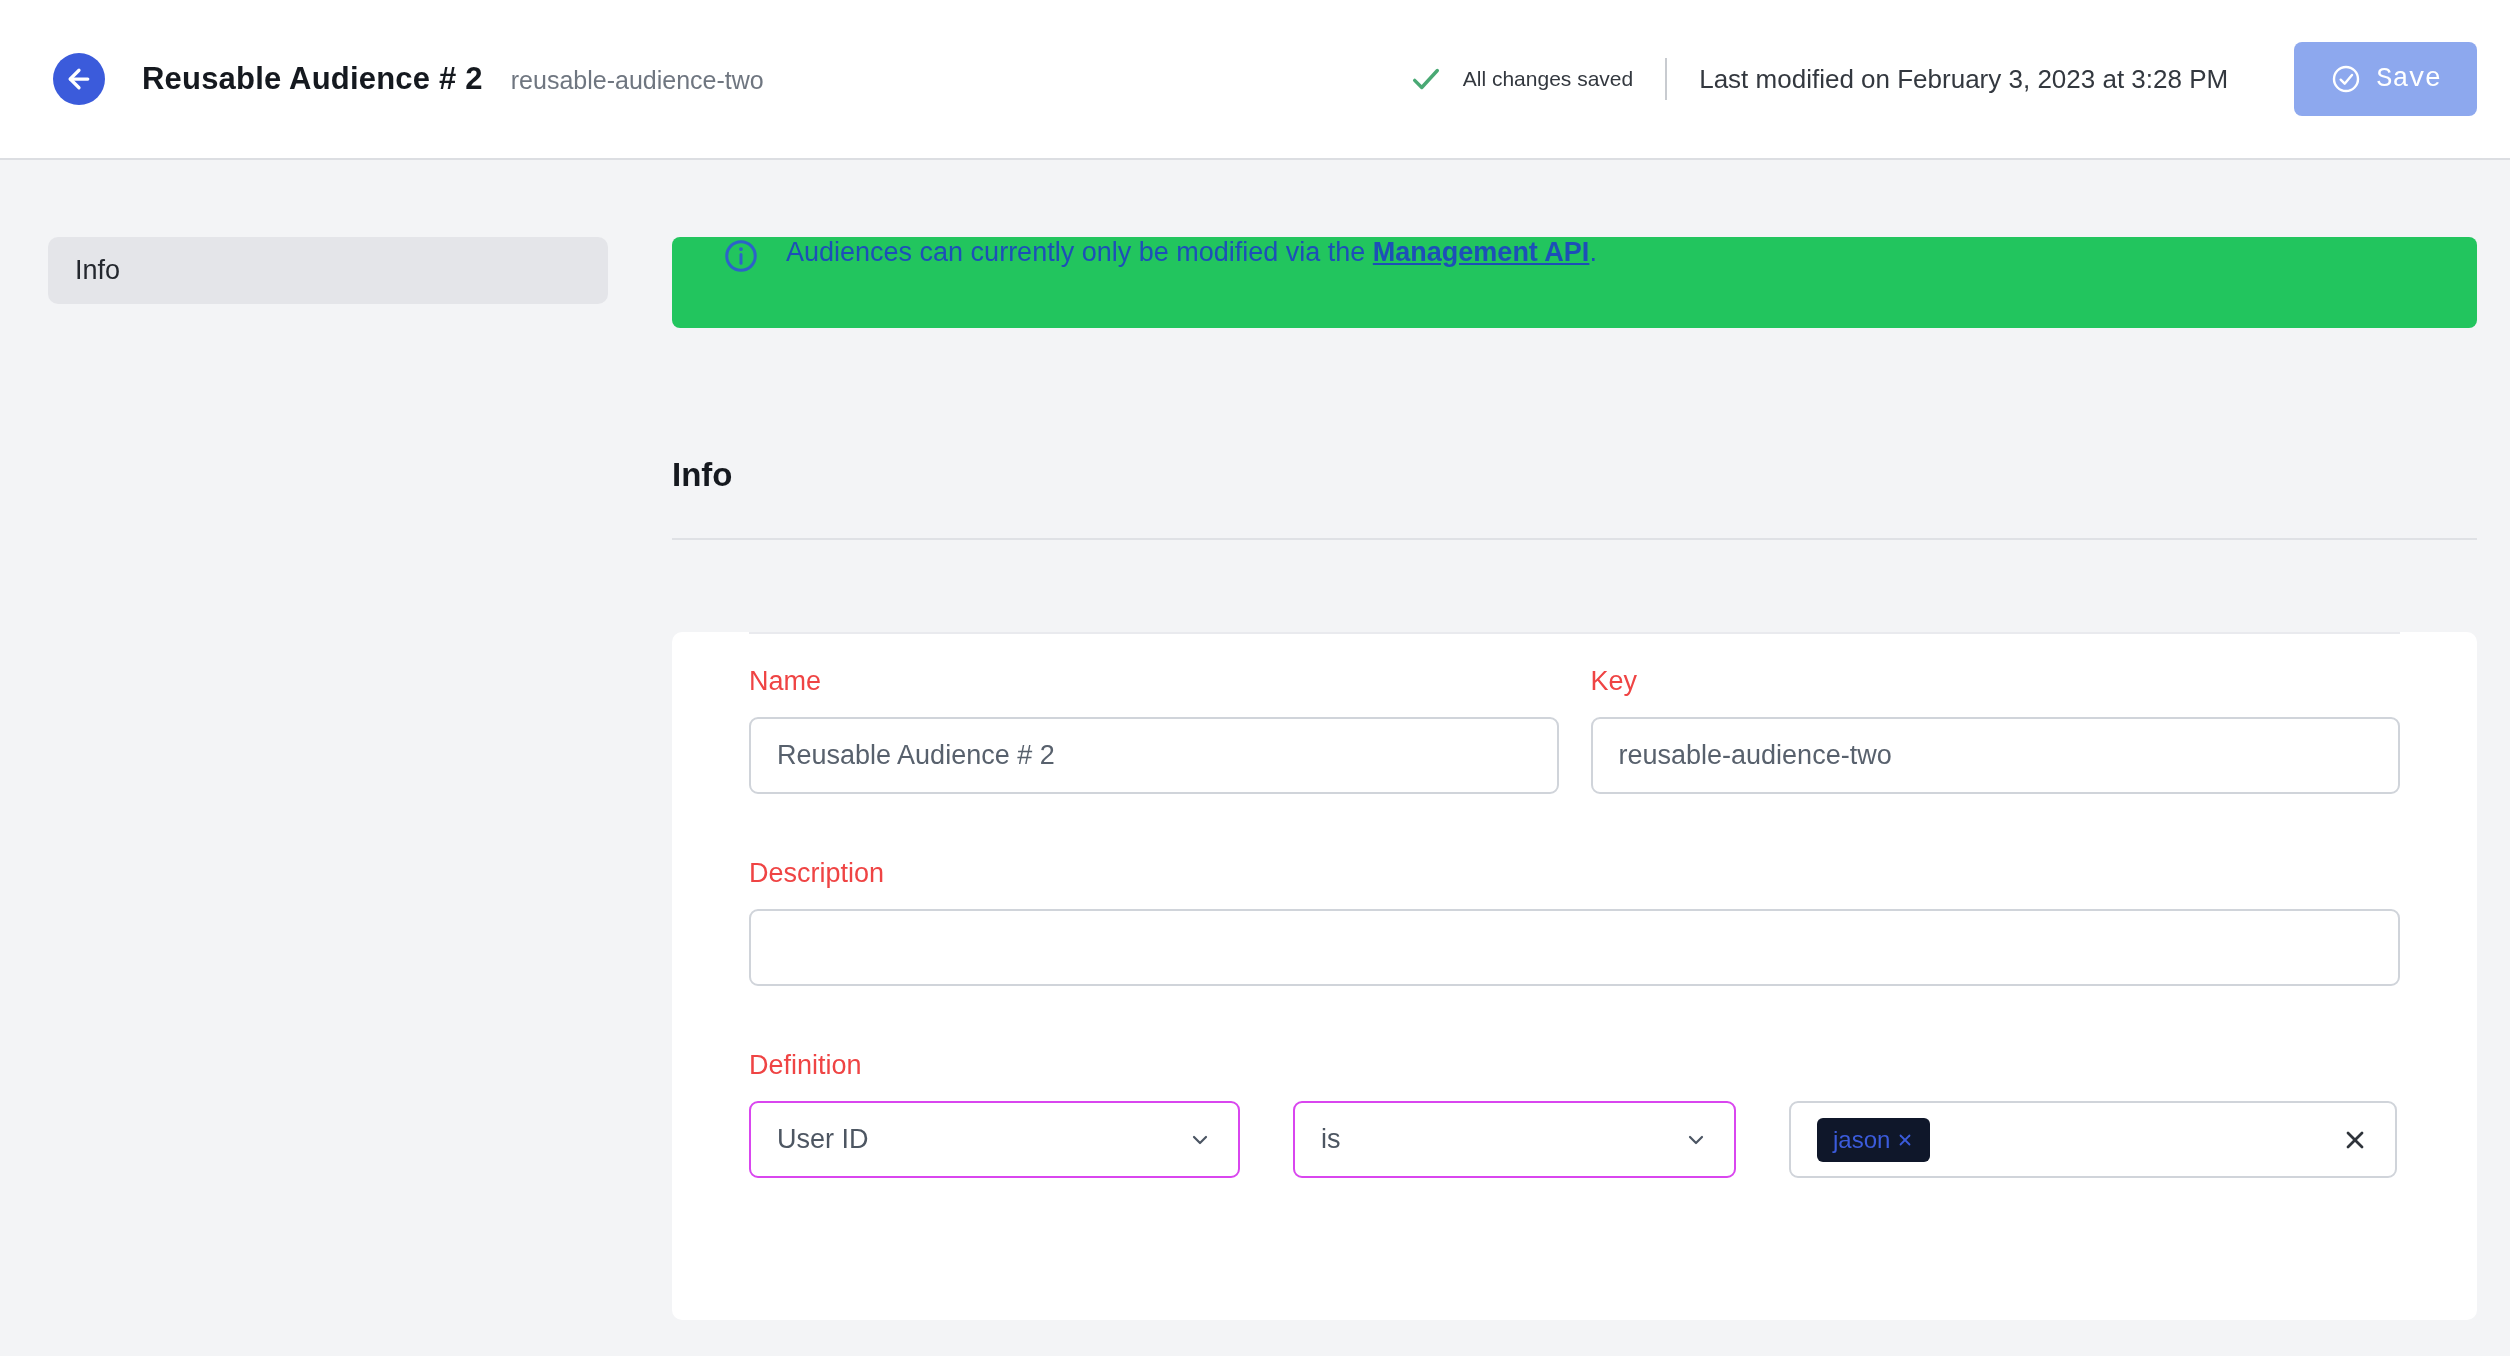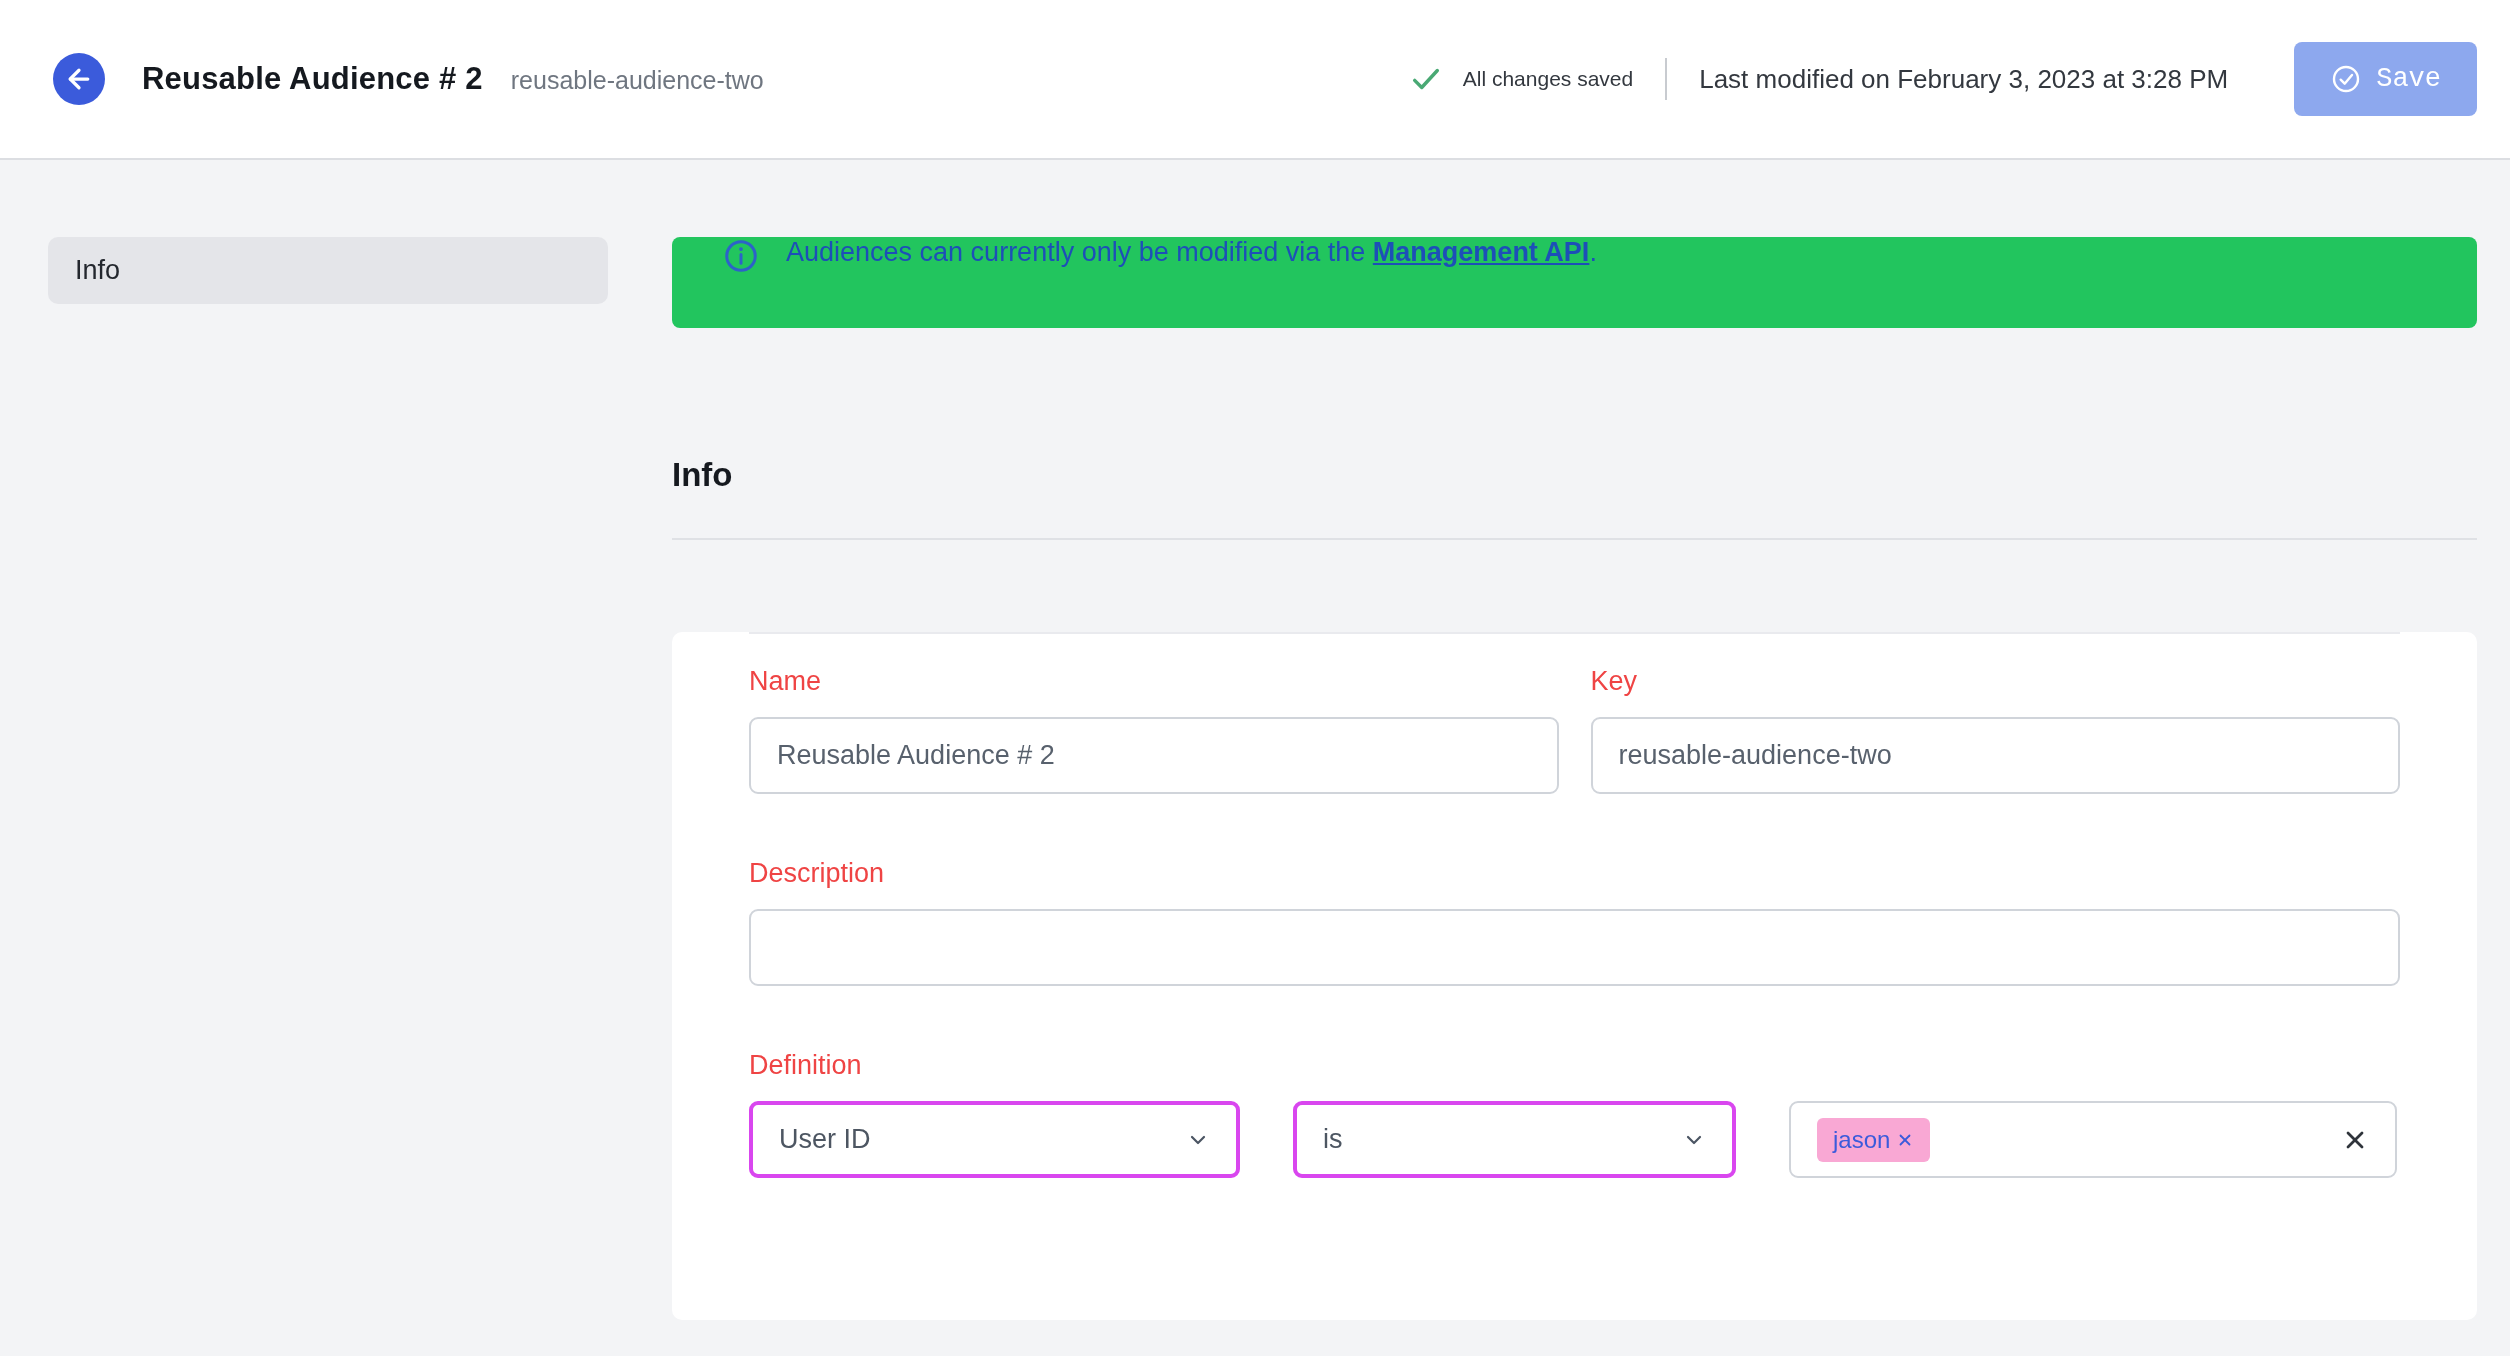--- a/index.html
+++ b/index.html
@@ -107,42 +107,42 @@
     font-size: 27px;
     font-family: inherit;
     color: #58616d;
     background: #ffffff;
     outline: none;
   }
 
   .def-row { display: flex; column-gap: 53px; }
   .select {
     height: 77px;
-    border: 4px solid #d946ef;
+    border: 2px solid #d946ef;
     border-radius: 9px;
     background: #ffffff;
     display: flex; align-items: center; justify-content: space-between;
     padding: 0 26px;
     font-size: 27px;
     color: #4d5662;
     cursor: pointer;
   }
   .select-trait { width: 491px; }
   .select-operator { width: 443px; gap: 24px; }
   .values-box {
     width: 608px;
     height: 77px;
     border: 2px solid #d0d4da;
     border-radius: 9px;
     background: #ffffff;
     display: flex; align-items: center;
     padding: 0 26px;
   }
   .chip {
-    background: #f9a8d4;
+    background: #0f172a;
     border-radius: 6px;
     padding: 8px 16px;
     display: flex; align-items: center; gap: 6px;
     font-size: 24px;
     color: #3b5bdb;
     cursor: default;
   }
   .chip-x { cursor: pointer; display: flex; align-items: center; }
   .clear-x { margin-left: auto; cursor: pointer; display: flex; align-items: center; }
 

